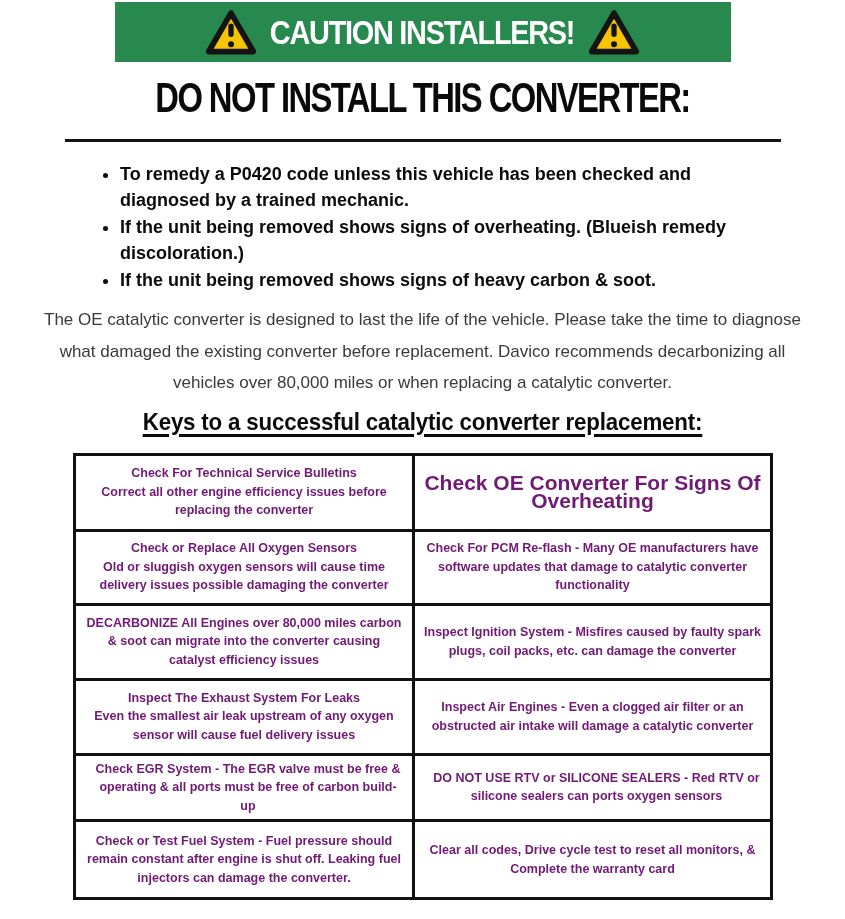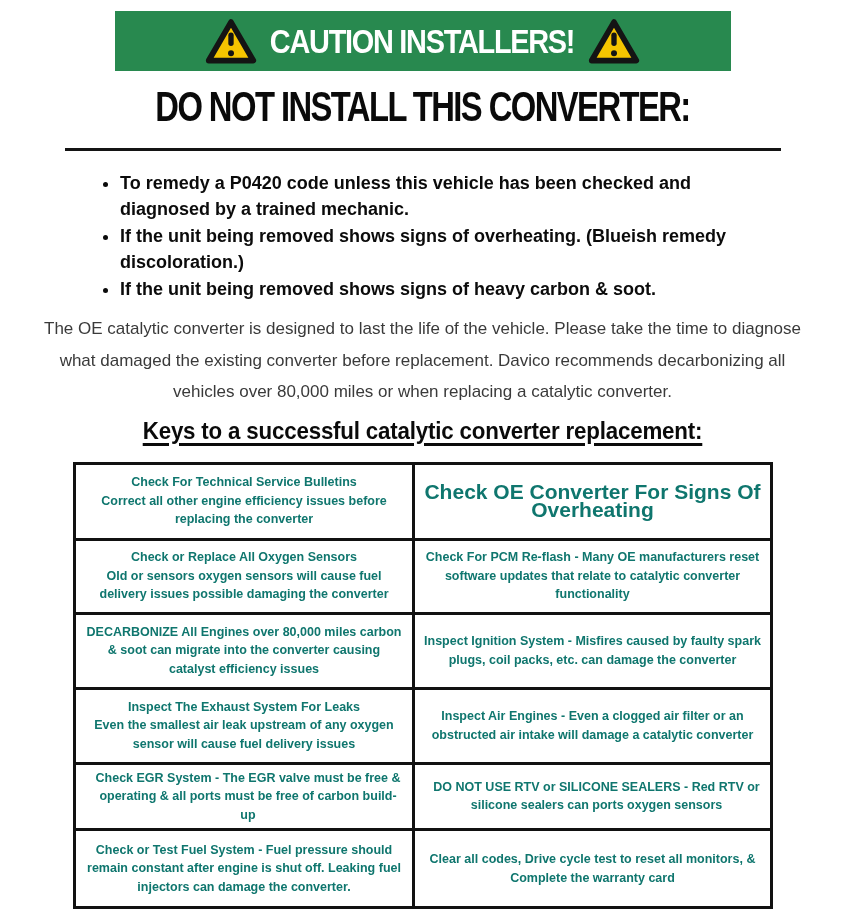--- a/index.html
+++ b/index.html
@@ -11,21 +11,21 @@
     margin: 0 auto;
     background: #ffffff;
     font-family: "Liberation Sans", "DejaVu Sans", sans-serif;
     color: #0c0c0c;
     overflow: hidden;
   }
   
   .banner {
     width: 616px;
     height: 60px;
-    margin: 11px auto 0 auto;
+    margin: 2px auto 0 auto;
     display: flex;
     align-items: center;
     justify-content: center;
     gap: 12px;
   }
   .warning-svg { width: 52px; height: 47px; flex: 0 0 auto; }
   .banner-title {
     display: inline-block;
     color: #ffffff;
     font-size: 34px;
@@ -97,21 +97,21 @@
     width: 697px;
     table-layout: fixed;
   }
   table.tips, table.tips td { border: 3px solid #111111; }
   table.tips td {
     text-align: center;
     vertical-align: middle;
     font-weight: bold;
     font-size: 12.5px;
     line-height: 18.5px;
-    color: #0f766e;
+    color: #701a75;
     padding: 4px 8px;
   }
   td.cell-left  { width: 339px; }
   td.cell-right { width: 358px; }
   tr.row-0 td { height: 76px; }
   tr.row-1 td { height: 74px; }
   tr.row-2 td { height: 75px; }
   tr.row-3 td { height: 75px; }
   tr.row-4 td { height: 61px; padding-left: 16px; }
   tr.row-5 td { height: 78px; }
@@ -161,24 +161,24 @@
             <div>Check For Technical Service Bulletins</div>
             <div>Correct all other engine efficiency issues before replacing the converter</div>
           </td>
     <td class="cell-right">
             <div>Check OE Converter For Signs Of Overheating</div>
           </td>
   </tr>
         <tr class="row-1">
     <td class="cell-left">
             <div>Check or Replace All Oxygen Sensors</div>
-            <div>Old or sensors oxygen sensors will cause fuel delivery issues possible damaging the converter</div>
-          </td>
-    <td class="cell-right">
-            <div>Check For PCM Re-flash - Many OE manufacturers reset software updates that relate to catalytic converter functionality</div>
+            <div>Old or sluggish oxygen sensors will cause time delivery issues possible damaging the converter</div>
+          </td>
+    <td class="cell-right">
+            <div>Check For PCM Re-flash - Many OE manufacturers have software updates that damage to catalytic converter functionality</div>
           </td>
   </tr>
         <tr class="row-2">
     <td class="cell-left">
             <div>DECARBONIZE All Engines over 80,000 miles carbon &amp; soot can migrate into the converter causing catalyst efficiency issues</div>
           </td>
     <td class="cell-right">
             <div>Inspect Ignition System - Misfires caused by faulty spark plugs, coil packs, etc. can damage the converter</div>
           </td>
   </tr>

